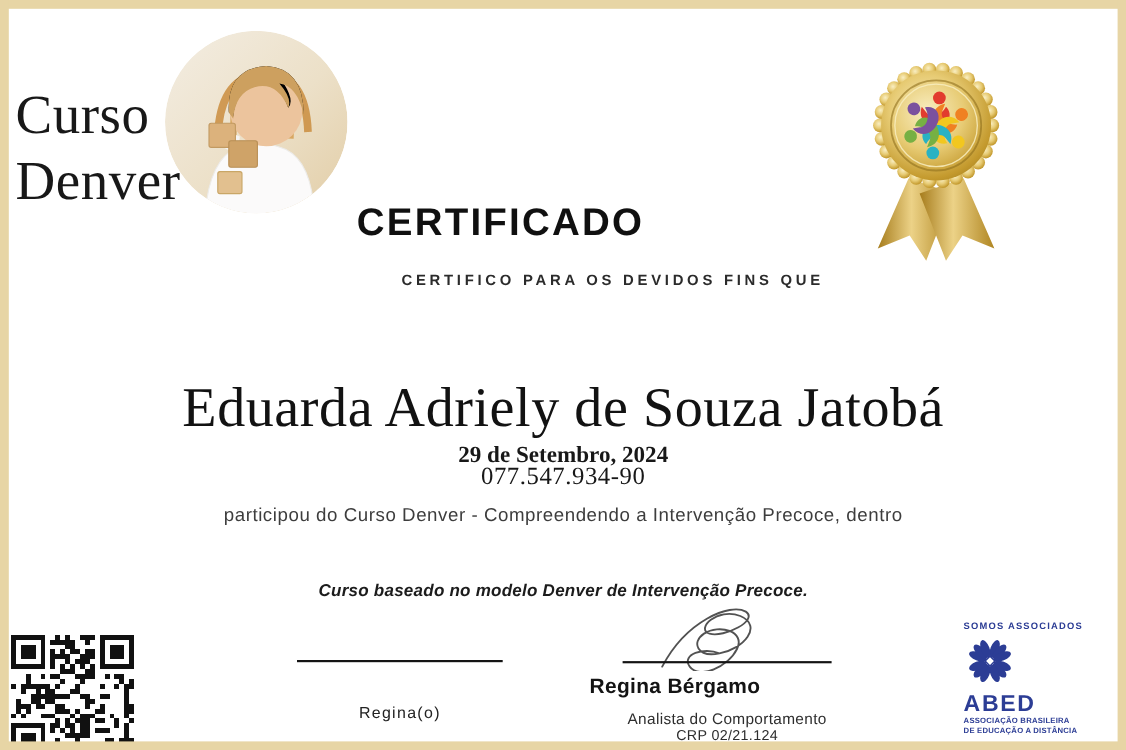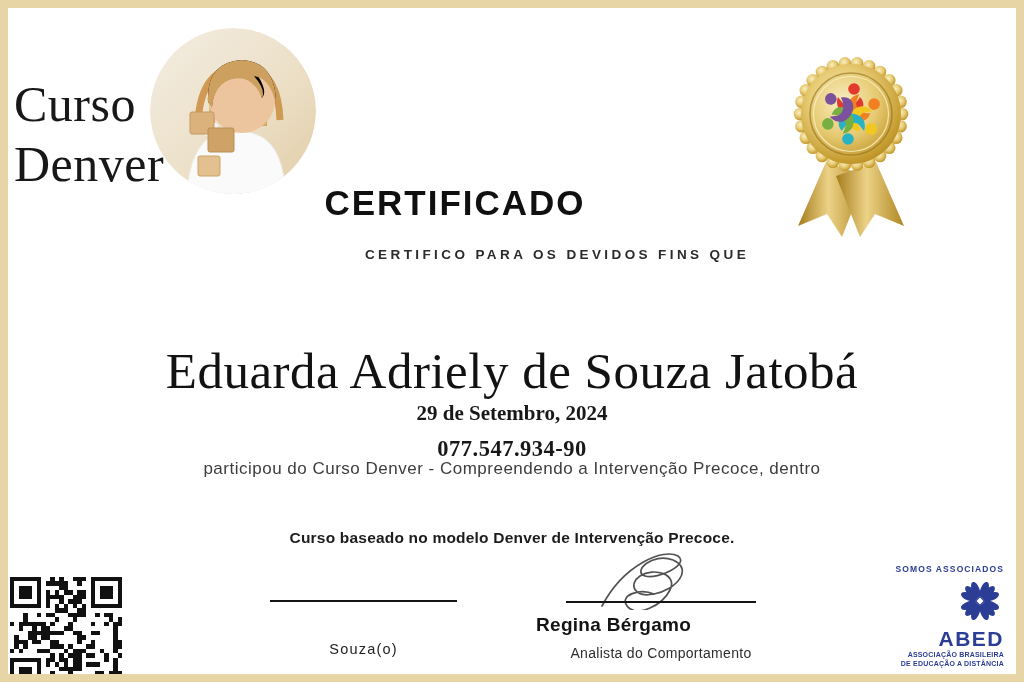--- a/index.html
+++ b/index.html
@@ -39,32 +39,32 @@
     position:absolute; left:0; top:342px; width:1024px; text-align:center;
     font-family:"Liberation Serif", serif; font-size:51px; font-weight:500;
     letter-spacing:.5px; color:#121212; white-space:nowrap;
   }
   .cert-date{
     position:absolute; left:0; top:401px; width:1024px; text-align:center;
     font-family:"Liberation Serif", serif; font-size:21px; font-weight:700; color:#181818;
   }
   .cert-cpf{
     position:absolute; left:0; top:420px; width:1024px; text-align:center;
-    font-family:"Liberation Serif", serif; font-size:22.5px; font-weight:700;
-    letter-spacing:.5px; color:#181818;margin-top:16px;
+    font-family:"Liberation Serif", serif; font-size:22.5px; font-weight:400;
+    letter-spacing:.5px; color:#181818;
   }
 
   
   .para{
     position:absolute; left:0; top:456px; width:1024px; text-align:center;
     font-size:17px; line-height:26.5px; letter-spacing:.5px; color:#3d3d3d;
   }
   .emphasis{
     position:absolute; left:0; top:529px; width:1024px; text-align:center;
-    font-size:15.5px; font-weight:700; letter-spacing:.2px; color:#1c1c1c;
+    font-size:15.5px; font-weight:700; font-style:italic; letter-spacing:.2px; color:#1c1c1c;
   }
 
   
   .qr{position:absolute; left:10px; top:577px; width:112px; height:112px; z-index:1;}
   .sig-line{position:absolute; height:2px; background:#141414;}
   .sig-line.student{left:270px; top:600px; width:187px;}
   .sig-line.instructor{left:566px; top:601px; width:190px;}
   .student-label{
     position:absolute; left:250px; top:641px; width:227px; text-align:center;
     font-size:14.5px; letter-spacing:1.2px; color:#222;
@@ -77,21 +77,21 @@
   .inst-role{
     position:absolute; left:536px; top:645px; width:250px; text-align:center;
     font-size:14px; letter-spacing:.3px; color:#2e2e2e;
   }
   .inst-crp{
     position:absolute; left:536px; top:661px; width:250px; text-align:center;
     font-size:13px; letter-spacing:.3px; color:#2e2e2e;
   }
 
   
-  .abed{position:absolute; left:876px; top:564px; width:128px; text-align:right; color:#2c3d95;}
+  .abed{position:absolute; left:876px; top:564px; width:128px; text-align:left; color:#2c3d95;}
   .abed-tagline{font-size:8.5px; font-weight:700; letter-spacing:1.1px;}
   .abed-logo{margin:3px auto 0;}
   .abed-acronym{font-size:21px; font-weight:800; letter-spacing:1.5px; line-height:20px;}
   .abed-sub{font-size:7px; font-weight:700; line-height:8.5px; letter-spacing:.2px; margin-top:2px;}
 </style>
 </head>
 <body>
 
 <div class="page">
 
@@ -519,28 +519,29 @@
       <rect x="11" y="24" width="1" height="1" fill="#111"></rect>
       <rect x="16" y="24" width="1" height="1" fill="#111"></rect>
       <rect x="18" y="24" width="1" height="1" fill="#111"></rect>
       <rect x="20" y="24" width="1" height="1" fill="#111"></rect>
       <rect x="21" y="24" width="1" height="1" fill="#111"></rect>
       <rect x="22" y="24" width="1" height="1" fill="#111"></rect>
       <rect x="24" y="24" width="1" height="1" fill="#111"></rect>
     </svg>
 
   <div class="sig-line student"></div>
-  <div class="student-label">Souza(o)</div>
+  <div class="student-label">Regina(o)</div>
 
   <svg class="sig-script" width="145" height="62" viewBox="0 0 145 62">
     <path d="M14,58 C36,16 76,0 90,8 C102,16 70,32 57,28 C44,24 64,4 85,12 C106,21 88,42 66,46 C46,50 40,36 52,28 C66,19 90,26 82,42 C74,58 48,70 39,58 C31,47 52,40 66,46" fill="none" stroke="#3a3a3a" stroke-width="1.7" stroke-linecap="round" opacity="0.88"></path>
   </svg>
   <div class="sig-line instructor"></div>
   <div class="inst-name">Regina Bérgamo</div>
   <div class="inst-role">Analista do Comportamento</div>
+  <div class="inst-crp">CRP 02/21.124</div>
 
   <div class="abed">
     <div class="abed-tagline">SOMOS ASSOCIADOS</div>
     <svg class="abed-logo" width="48" height="48" viewBox="-26 -26 52 52">
       <g fill="#2c3d95">
         <g transform="rotate(45)">
           <g>
               <ellipse cx="0" cy="-13" rx="4.2" ry="9" transform="rotate(-24)"></ellipse>
               <ellipse cx="0" cy="-13" rx="4.2" ry="9"></ellipse>
               <ellipse cx="0" cy="-13" rx="4.2" ry="9" transform="rotate(24)"></ellipse>

